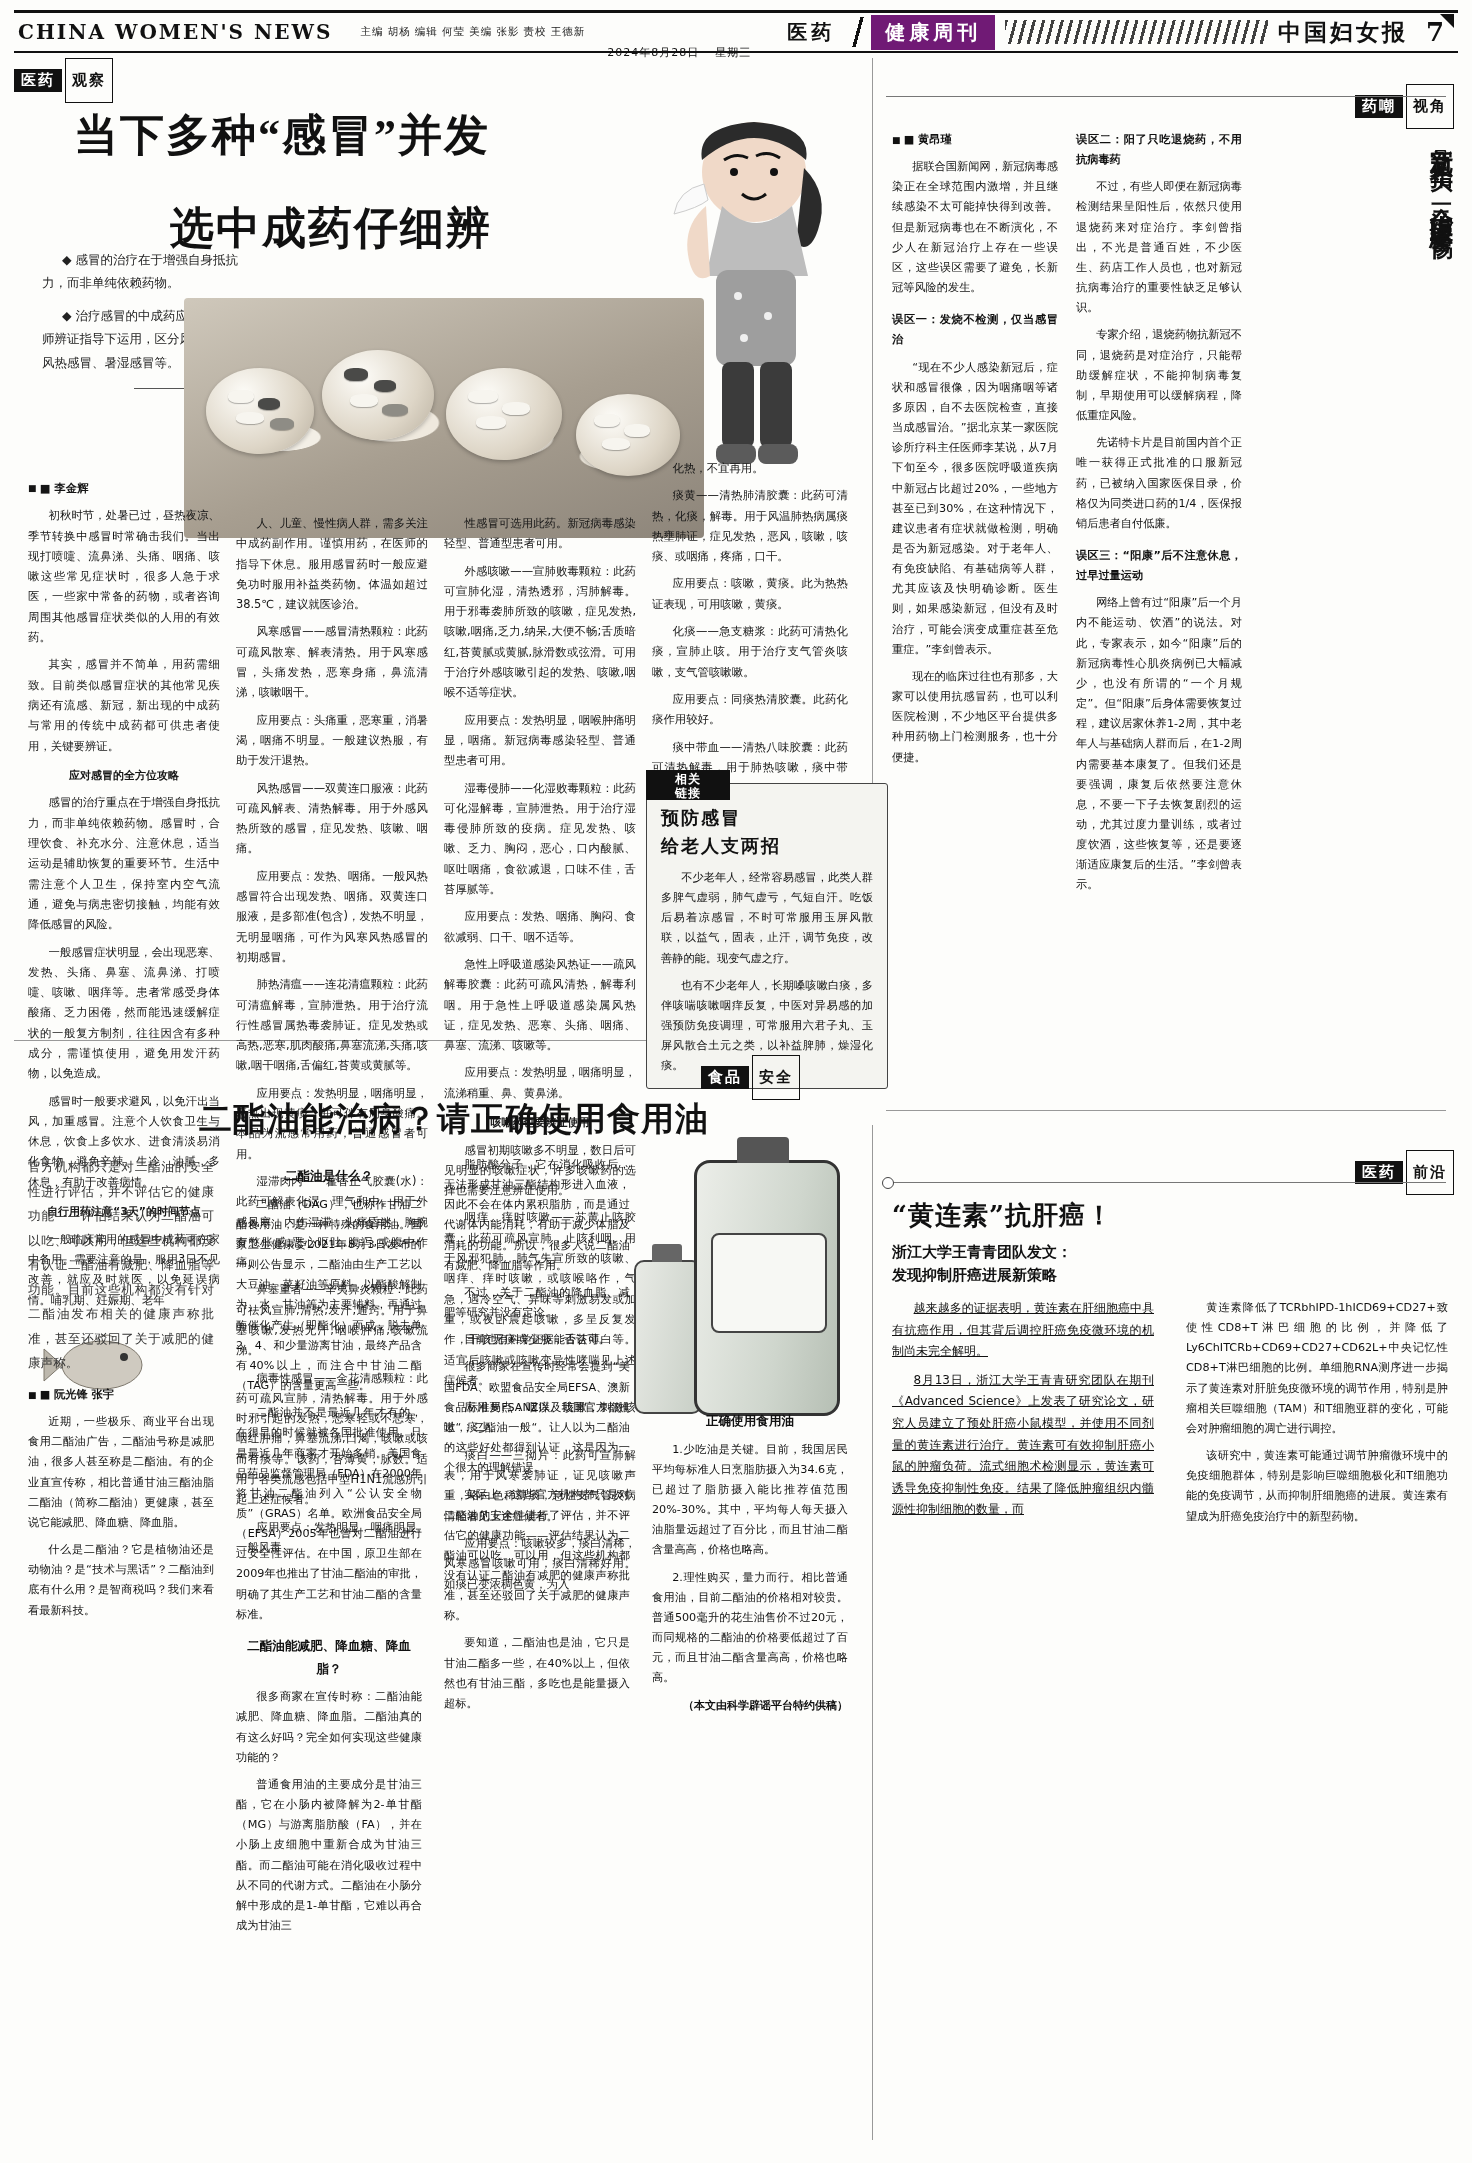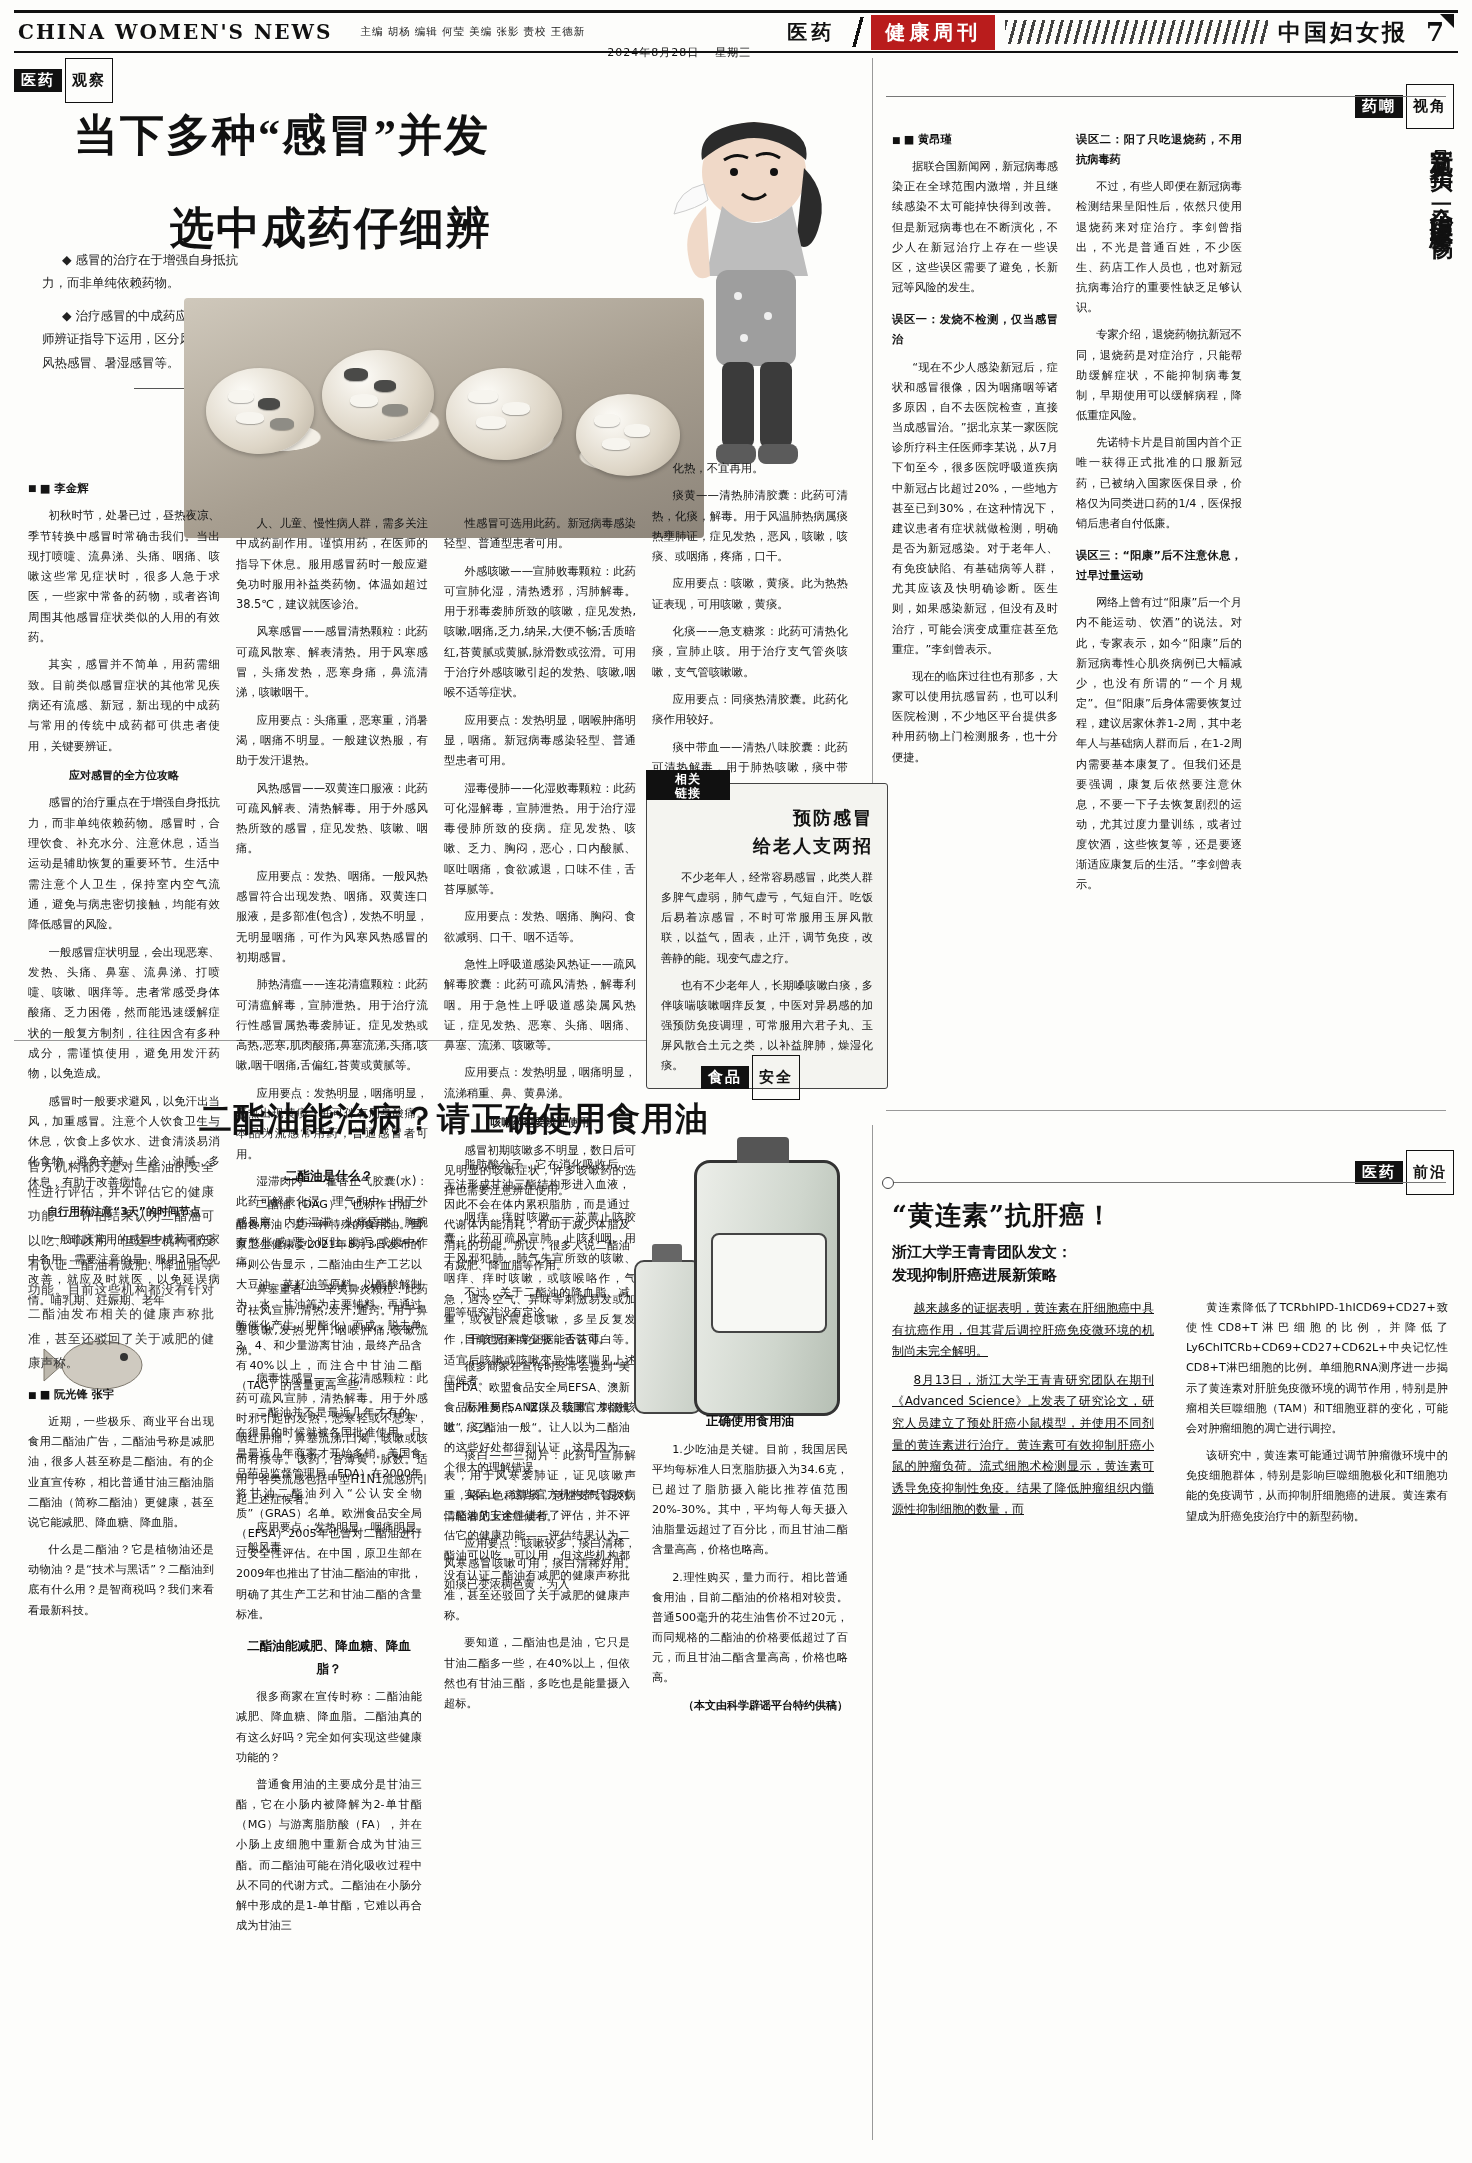--- a/index.html
+++ b/index.html
@@ -7,21 +7,21 @@
   .page{width:1472px;height:2163px;position:relative;background:#fdfdfb;}
 
   
   .masthead{position:absolute;left:14px;top:10px;width:1444px;height:38px;border-top:3px solid #111;border-bottom:2px solid #111;display:flex;align-items:center;}
   .mh-en{font-family:"DejaVu Serif","Liberation Serif",serif;font-weight:bold;font-size:20px;letter-spacing:2px;padding:0 10px 0 4px;}
   .mh-credits{font-size:10.5px;color:#222;letter-spacing:1px;padding-left:18px;display:flex;gap:4px;white-space:nowrap;}
   .mh-date{font-size:11px;letter-spacing:1px;padding-left:22px;display:flex;gap:16px;margin-top:40px;}
   .mh-sec{margin-left:26px;display:flex;align-items:center;}
   .mh-sec .a{font-size:20px;font-weight:bold;letter-spacing:4px;padding:0 10px;}
   .mh-slash{width:26px;height:30px;background:linear-gradient(105deg,transparent 45%,#111 45%,#111 55%,transparent 55%);}
-  .mh-sec .b{font-size:20px;font-weight:bold;letter-spacing:4px;background:#b91c1c;color:#fff;padding:4px 14px;}
+  .mh-sec .b{font-size:20px;font-weight:bold;letter-spacing:4px;background:#701a75;color:#fff;padding:4px 14px;}
   .mh-stripes{flex:1;height:24px;margin:0 10px;background:repeating-linear-gradient(105deg,#111 0 3px,transparent 3px 9px);opacity:.8;}
   .mh-paper{font-family:"DejaVu Serif","Liberation Serif",serif;font-weight:bold;font-size:23px;letter-spacing:3px;white-space:nowrap;}
   .mh-num{width:34px;height:34px;margin-left:10px;margin-right:6px;font-family:"DejaVu Serif",serif;font-weight:bold;font-size:26px;display:flex;align-items:center;justify-content:center;position:relative;}
   .mh-num::after{content:"";position:absolute;right:-2px;top:-1px;border-top:14px solid #111;border-left:14px solid transparent;}
 
   
   .vrule{position:absolute;width:1px;background:#999;}
   .hrule{position:absolute;height:1px;background:#999;}
 
   
@@ -56,21 +56,21 @@
   
   .tcol{position:absolute;font-size:11.4px;line-height:1.78;text-align:justify;color:#151515;}
   .tcol p{margin:0 0 7px 0;text-indent:1.8em;}
   .tcol .sub{font-weight:bold;text-indent:0;text-align:center;font-size:11px;margin:10px 0 7px;}
   .tcol .byline{text-indent:0;font-weight:bold;}
   .sq:before{content:"■ ";font-size:9px;vertical-align:middle;}
 
   
   .inset{position:absolute;border:1px solid #444;border-radius:3px;background:#f4f4f0;}
   .inset .itag{position:absolute;left:-1px;top:-14px;width:84px;height:28px;background:#111;color:#fff;font-size:12px;font-weight:bold;line-height:14px;text-align:center;padding-top:2px;letter-spacing:1px;}
-  .inset h4{margin:0;font-size:18px;font-weight:bold;text-align:right;letter-spacing:2px;font-family:"DejaVu Serif",serif;}
+  .inset h4{margin:0;font-size:18px;font-weight:bold;text-align:left;letter-spacing:2px;font-family:"DejaVu Serif",serif;}
   .inset .bd{font-size:11.2px;line-height:1.8;text-align:justify;}
   .inset .bd p{margin:0 0 7px;text-indent:1.8em;}
 
   
   #right-zone{position:absolute;left:886px;top:58px;width:572px;}
   .rail-tag{position:absolute;right:4px;top:26px;}
   .rail-rule{position:absolute;left:0;top:38px;width:560px;height:1px;background:#777;}
   .vtitle{position:absolute;right:2px;top:72px;width:52px;font-family:"DejaVu Serif","Liberation Serif",serif;font-weight:bold;font-size:23px;line-height:1.18;writing-mode:vertical-rl;text-orientation:upright;letter-spacing:4px;height:470px;}
   .rcol{position:absolute;font-size:11.2px;line-height:1.8;text-align:justify;}
   .rcol p{margin:0 0 7px;text-indent:1.8em;}

